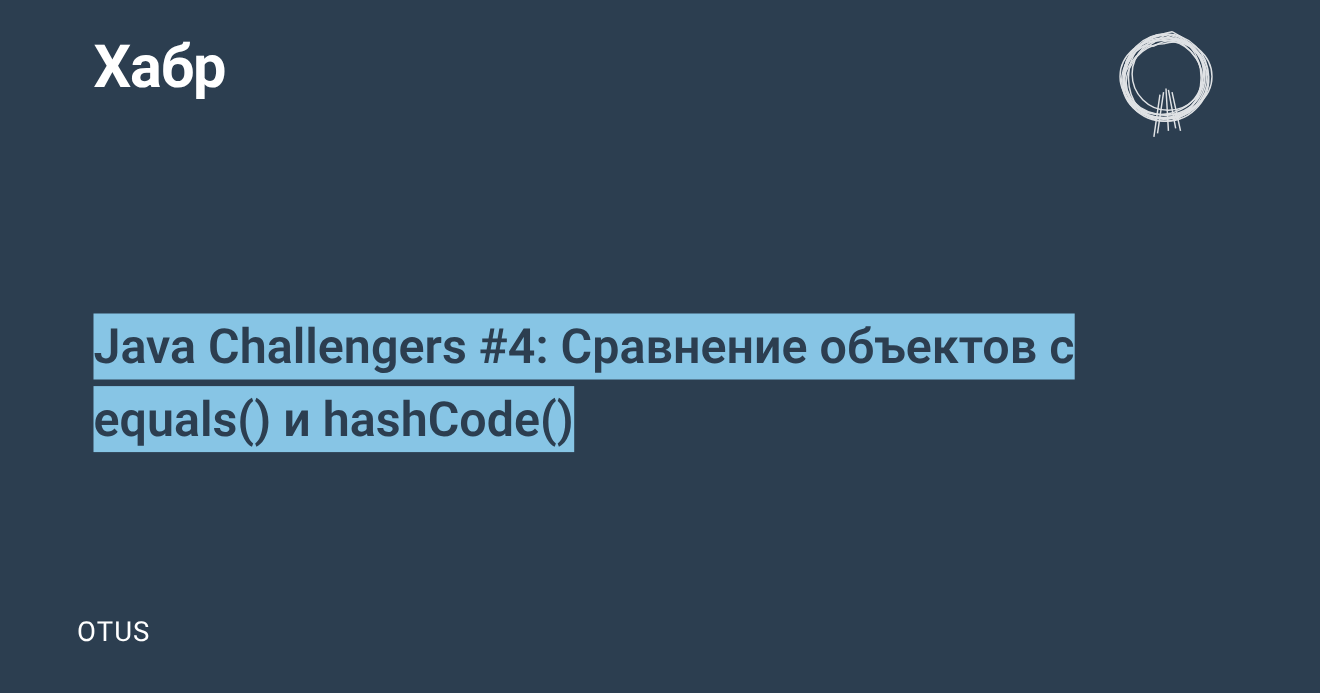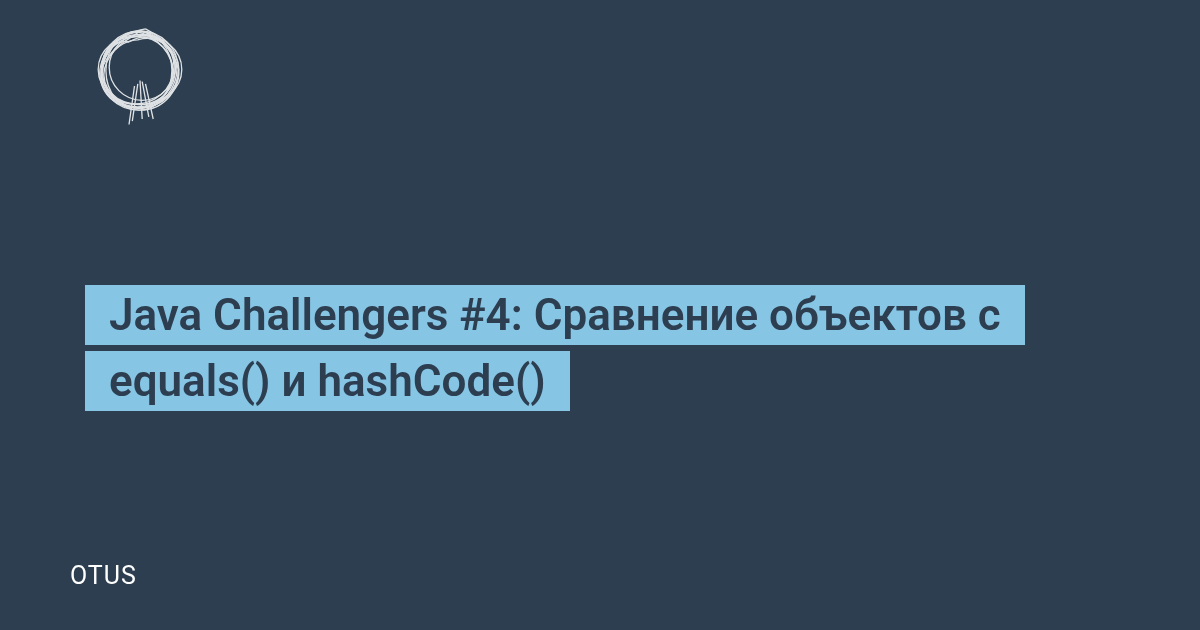--- a/index.html
+++ b/index.html
@@ -47,38 +47,39 @@
       right: 85px;
     }
     .title {
       color: #2c3e50;
       font-size: 44px;
       font-weight: 600;
       line-height: 1.5;
     }
     .title span {
       background-color: #87c5e5;
-      padding: 4px 24px;
+      padding: 4px 0;
       box-decoration-break: clone;
       -webkit-box-decoration-break: clone;
     }
     .author {
       position: absolute;
       bottom: 40px;
       left: 70px;
       color: #ffffff;
       font-size: 25px;
       font-weight: 400;
       letter-spacing: 1px;
     }
   </style>
 </head>
 <body>
 
 <div class="header">
+  <div class="logo">Хабр</div>
   <div class="scribble-icon">
     <svg viewBox="0 0 100 100" xmlns="http://www.w3.org/2000/svg">
       <g stroke="#ffffff" stroke-width="1.2" fill="none" opacity="0.85">
         <path d="M50,10 C70,15 85,30 80,50 C75,70 55,80 35,75 C15,70 10,50 20,35 C30,20 45,15 50,10"></path>
         <path d="M45,15 C65,10 80,25 85,45 C85,65 70,80 50,80 C30,80 15,65 15,45 C15,25 30,15 45,15"></path>
         <path d="M55,8 C75,18 88,35 82,55 C76,75 55,85 35,78 C15,71 8,50 18,32 C28,14 45,10 55,8"></path>
         <path d="M40,20 C60,8 82,22 85,42 C88,62 72,82 50,82 C28,82 12,65 15,45 C18,25 30,18 40,20"></path>
         <path d="M52,12 C72,20 85,38 78,58 C71,78 50,85 30,75 C12,65 10,45 22,28 C34,11 48,10 52,12"></path>
         <path d="M48,18 C68,12 84,28 82,48 C80,68 62,80 42,76 C22,72 12,55 20,38 C28,21 42,18 48,18"></path>
         <path d="M50,55 L52,90 M48,58 L43,92 M52,56 L58,88"></path>

